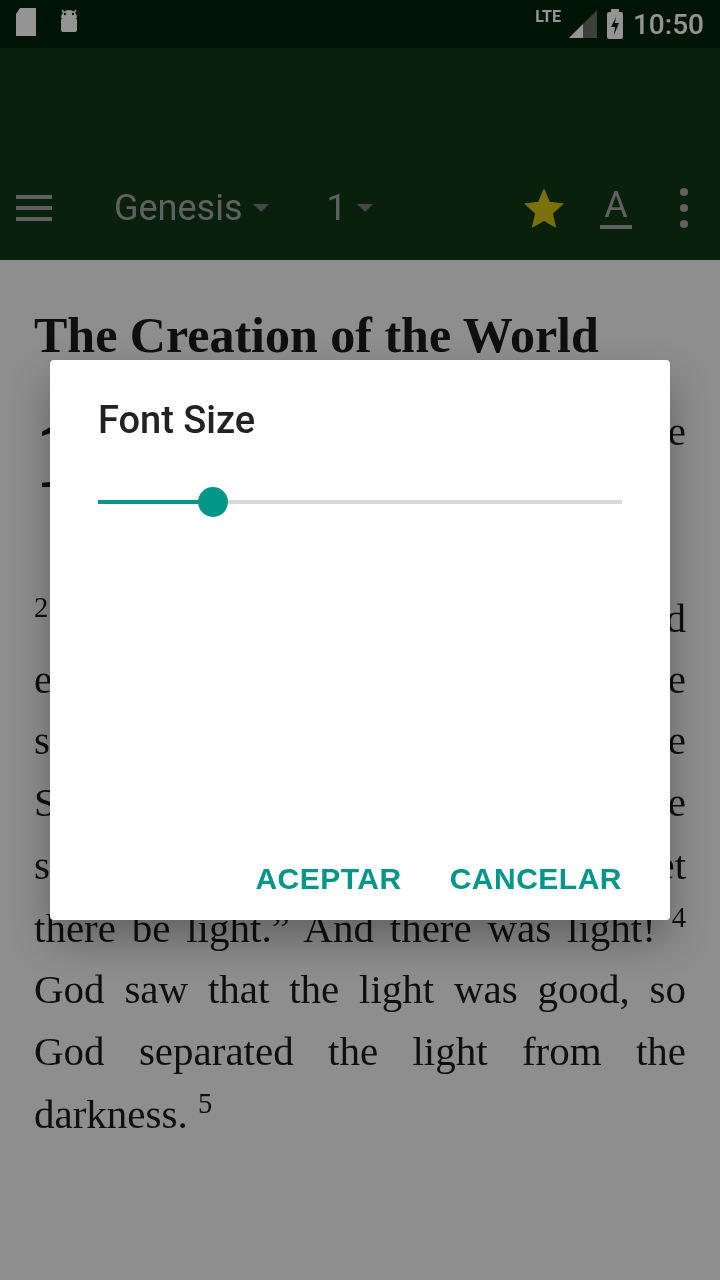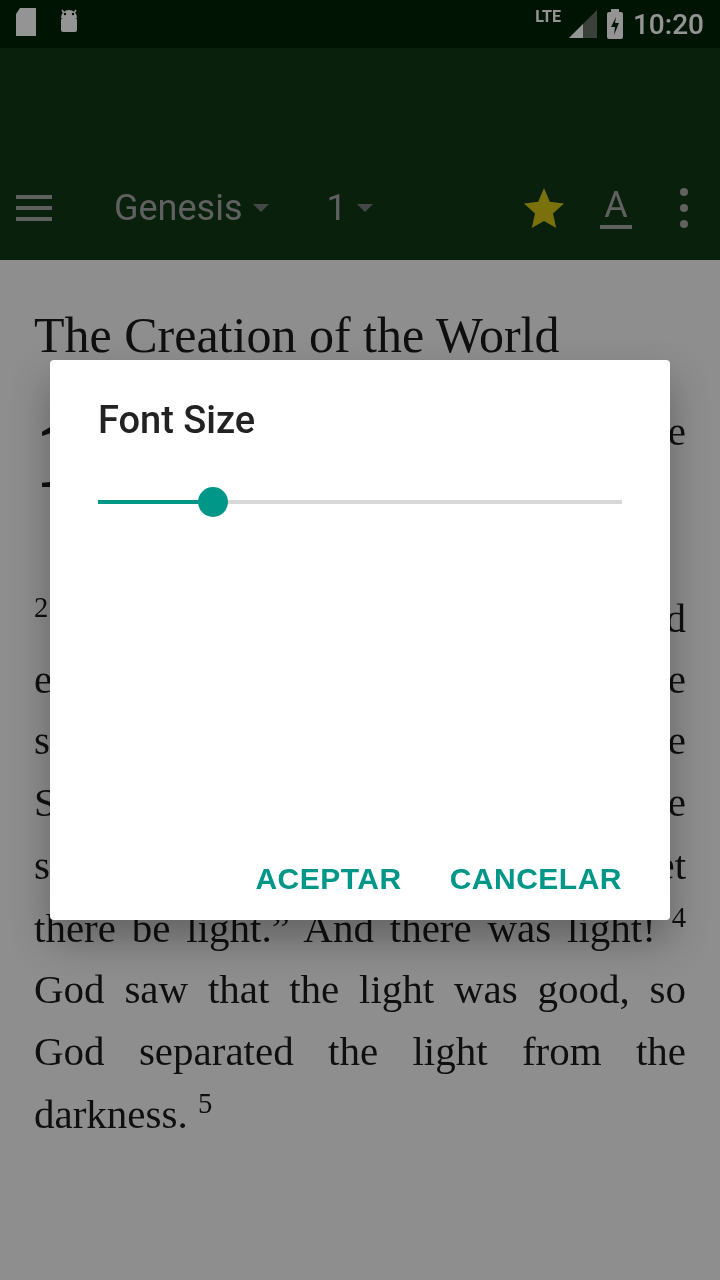--- a/index.html
+++ b/index.html
@@ -47,21 +47,21 @@
 .dots { width: 40px; display: flex; flex-direction: column; align-items: center; gap: 8px; }
 .dots div { width: 8px; height: 8px; border-radius: 50%; background: #a5a5a5; }
 .content {
   padding: 38px 34px;
   font-family: Georgia, 'Times New Roman', serif;
   color: #1a1a1a;
   font-size: 41px;
   line-height: 1.5;
   text-align: justify;
 }
-.heading { font-weight: normal; font-size: 50px; margin-bottom: 28px; }
+.heading { font-weight: bold; font-size: 50px; margin-bottom: 28px; }
 .verse sup { font-size: 0.7em; vertical-align: super; }
 .big-num { font-size: 100px; font-weight: bold; float: left; line-height: 0.85; margin-right: 10px; margin-top: 10px; }
 .overlay {
   position: absolute; inset: 0;
   background: rgba(0,0,0,0.42);
   display: flex; align-items: center; justify-content: center;
 }
 .dialog {
   width: 620px; background: #fff;
   border-radius: 4px;
@@ -106,21 +106,21 @@
           <path d="M0 28 L14 28 L14 14 Z" fill="#fff"></path>
         </svg>
     </span>
     <span>
       <svg width="20" height="30" viewBox="0 0 20 30" fill="#fff">
           <rect x="6" y="0" width="8" height="3"></rect>
           <rect x="2" y="3" width="16" height="27" rx="2"></rect>
           <path d="M11 8 L6 18 L10 18 L9 26 L14 14 L10 14 Z" fill="#012306"></path>
         </svg>
     </span>
-    <span>10:20</span>
+    <span>10:50</span>
   </div>
 </div>
 
 <div class="ad-space"></div>
 
 <div class="app-bar">
   <div class="hamburger">
       <div></div>
       <div></div>
       <div></div>

